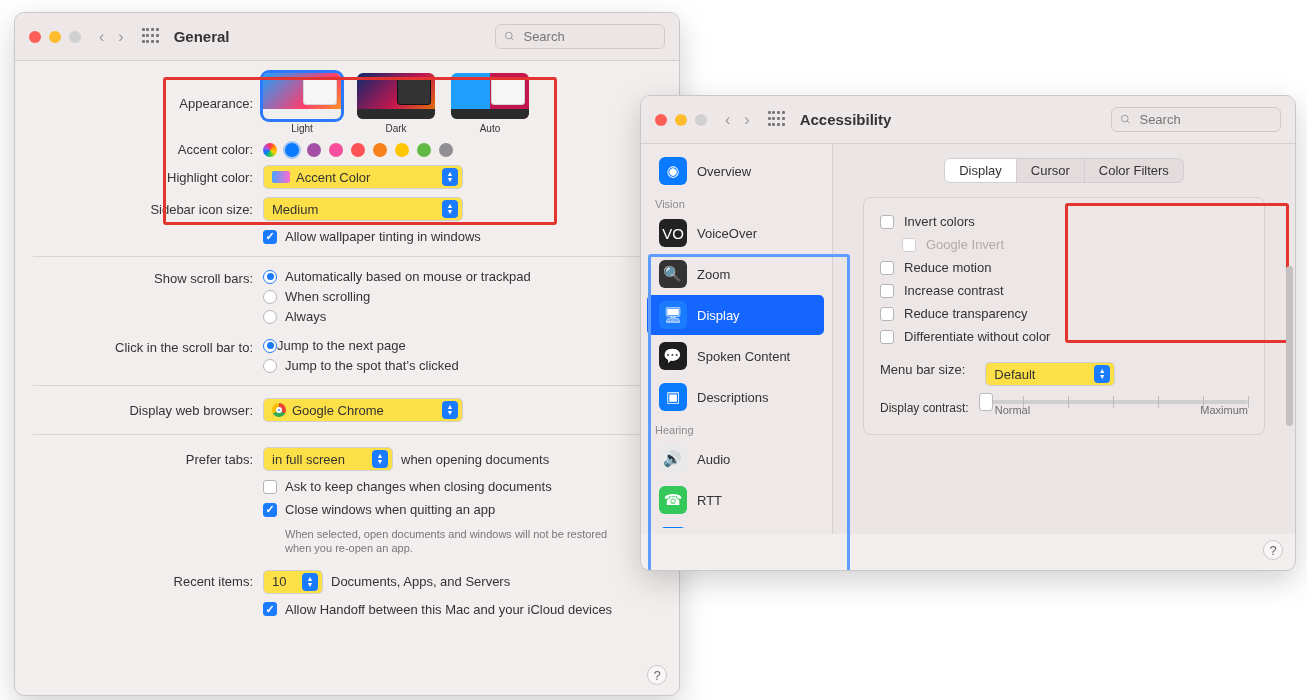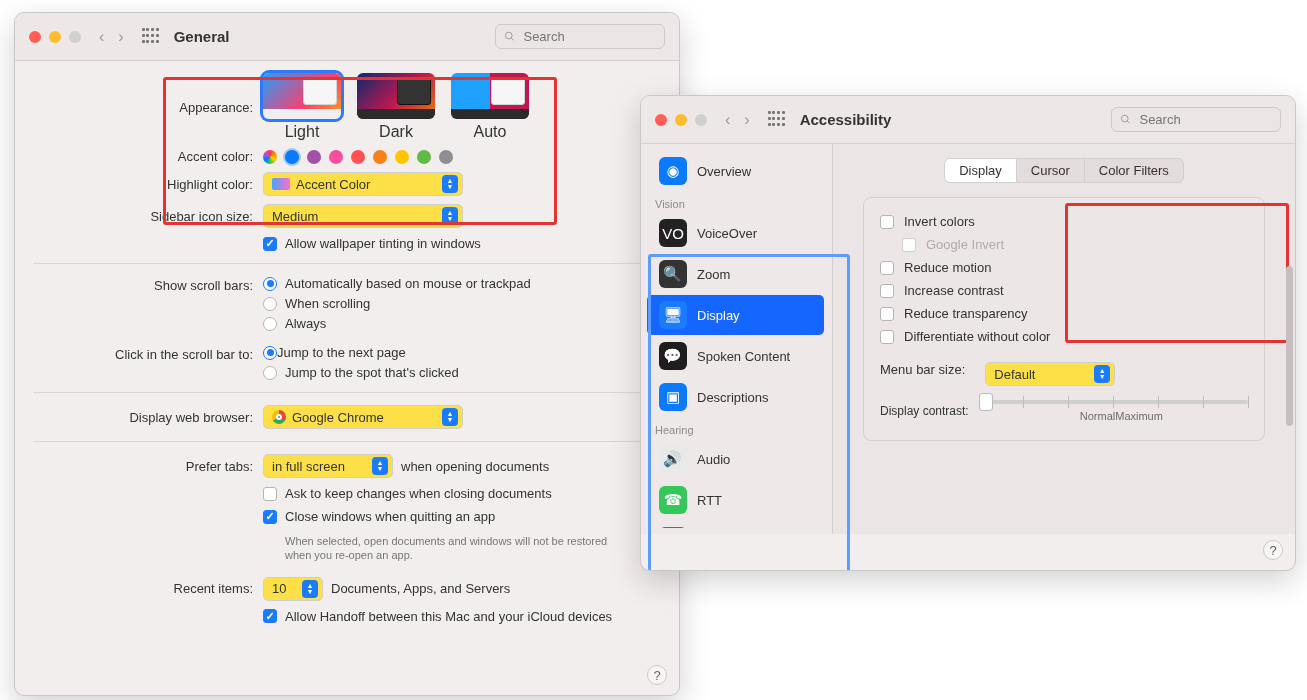--- a/index.html
+++ b/index.html
@@ -55,21 +55,21 @@
   .search input { border:none; background:transparent; outline:none; font-size:13px; width:100%; color:#555;}
 
   
   .gen-body { padding: 8px 18px 14px 18px; }
   .row { display:flex; align-items:center; padding:4px 0; }
   .label { width: 230px; text-align:right; padding-right:10px; color:#333; }
   .val { flex:1; display:flex; align-items:center; gap:8px; flex-wrap:wrap;}
   hr.sep { border:none; border-top:1px solid #dcd4d4; margin:8px 0; }
 
   .thumb-row { display:flex; gap:16px; }
-  .thumb { width:78px; text-align:center; font-size:16px;}
+  .thumb { width:78px; text-align:center; font-size:10px;}
   .thumb .pic{
     width:78px; height:46px; border-radius:6px; margin-bottom:4px;
     position:relative; overflow:hidden;
   }
   .thumb .sel{ box-shadow:0 0 0 3px #2a79ff; }
   .pic .sky{position:absolute;inset:0;}
   .sky-light{background:linear-gradient(135deg,#1fa0ff 0%, #ff3d6c 60%, #ffa915 100%);}
   .sky-dark {background:linear-gradient(135deg,#0a2a6c 0%, #c3164f 55%, #e77f00 100%);}
   .sky-auto {background:linear-gradient(90deg,#1fa0ff 0 50%, #c3164f 50% 100%);}
   .pic .bar{position:absolute;left:0;right:0;bottom:0;height:10px;}
@@ -183,21 +183,21 @@
   .opt{ display:flex; align-items:center; gap:10px; padding:4px 0; }
   .opt.sub{ margin-left:22px; color:#b4a9a9; }
   .opt.sub .check{border-color:#d6cece;}
   .mb-row{display:flex; gap:20px; margin-top:14px;}
   .slider-row{display:flex; align-items:center; gap:10px; margin-top:14px; font-size:12px;}
   .slider{
     flex:1; height:4px; background:#cfcfcf; border-radius:2px; position:relative;
   }
   .slider .tick{position:absolute;top:-4px;width:1px;height:12px;background:#bcbcbc;}
   .slider .knob{position:absolute;left:0;top:-7px;width:14px;height:18px;border-radius:3px;background:#fff;border:1px solid #b9b9b9;}
-  .slider-labels{display:flex;justify-content:center;font-size:11px;color:#6d6d6d;margin-top:6px;padding-left:16px;}
+  .slider-labels{display:flex;justify-content:space-between;font-size:11px;color:#6d6d6d;margin-top:0;padding-left:16px;}
   .red2{ left:232px; top:59px; width:224px; height:140px; position:absolute; border:3px solid #e3342f; border-radius:3px; pointer-events:none;}
 
   .footer{
     height:36px; border-top:1px solid #d6cfcf;
     display:flex; align-items:center; padding:0 16px; gap:10px;
     background:#f3eeee;
   }
   .stack{display:flex;flex-direction:column;}
 </style>
 </head>

